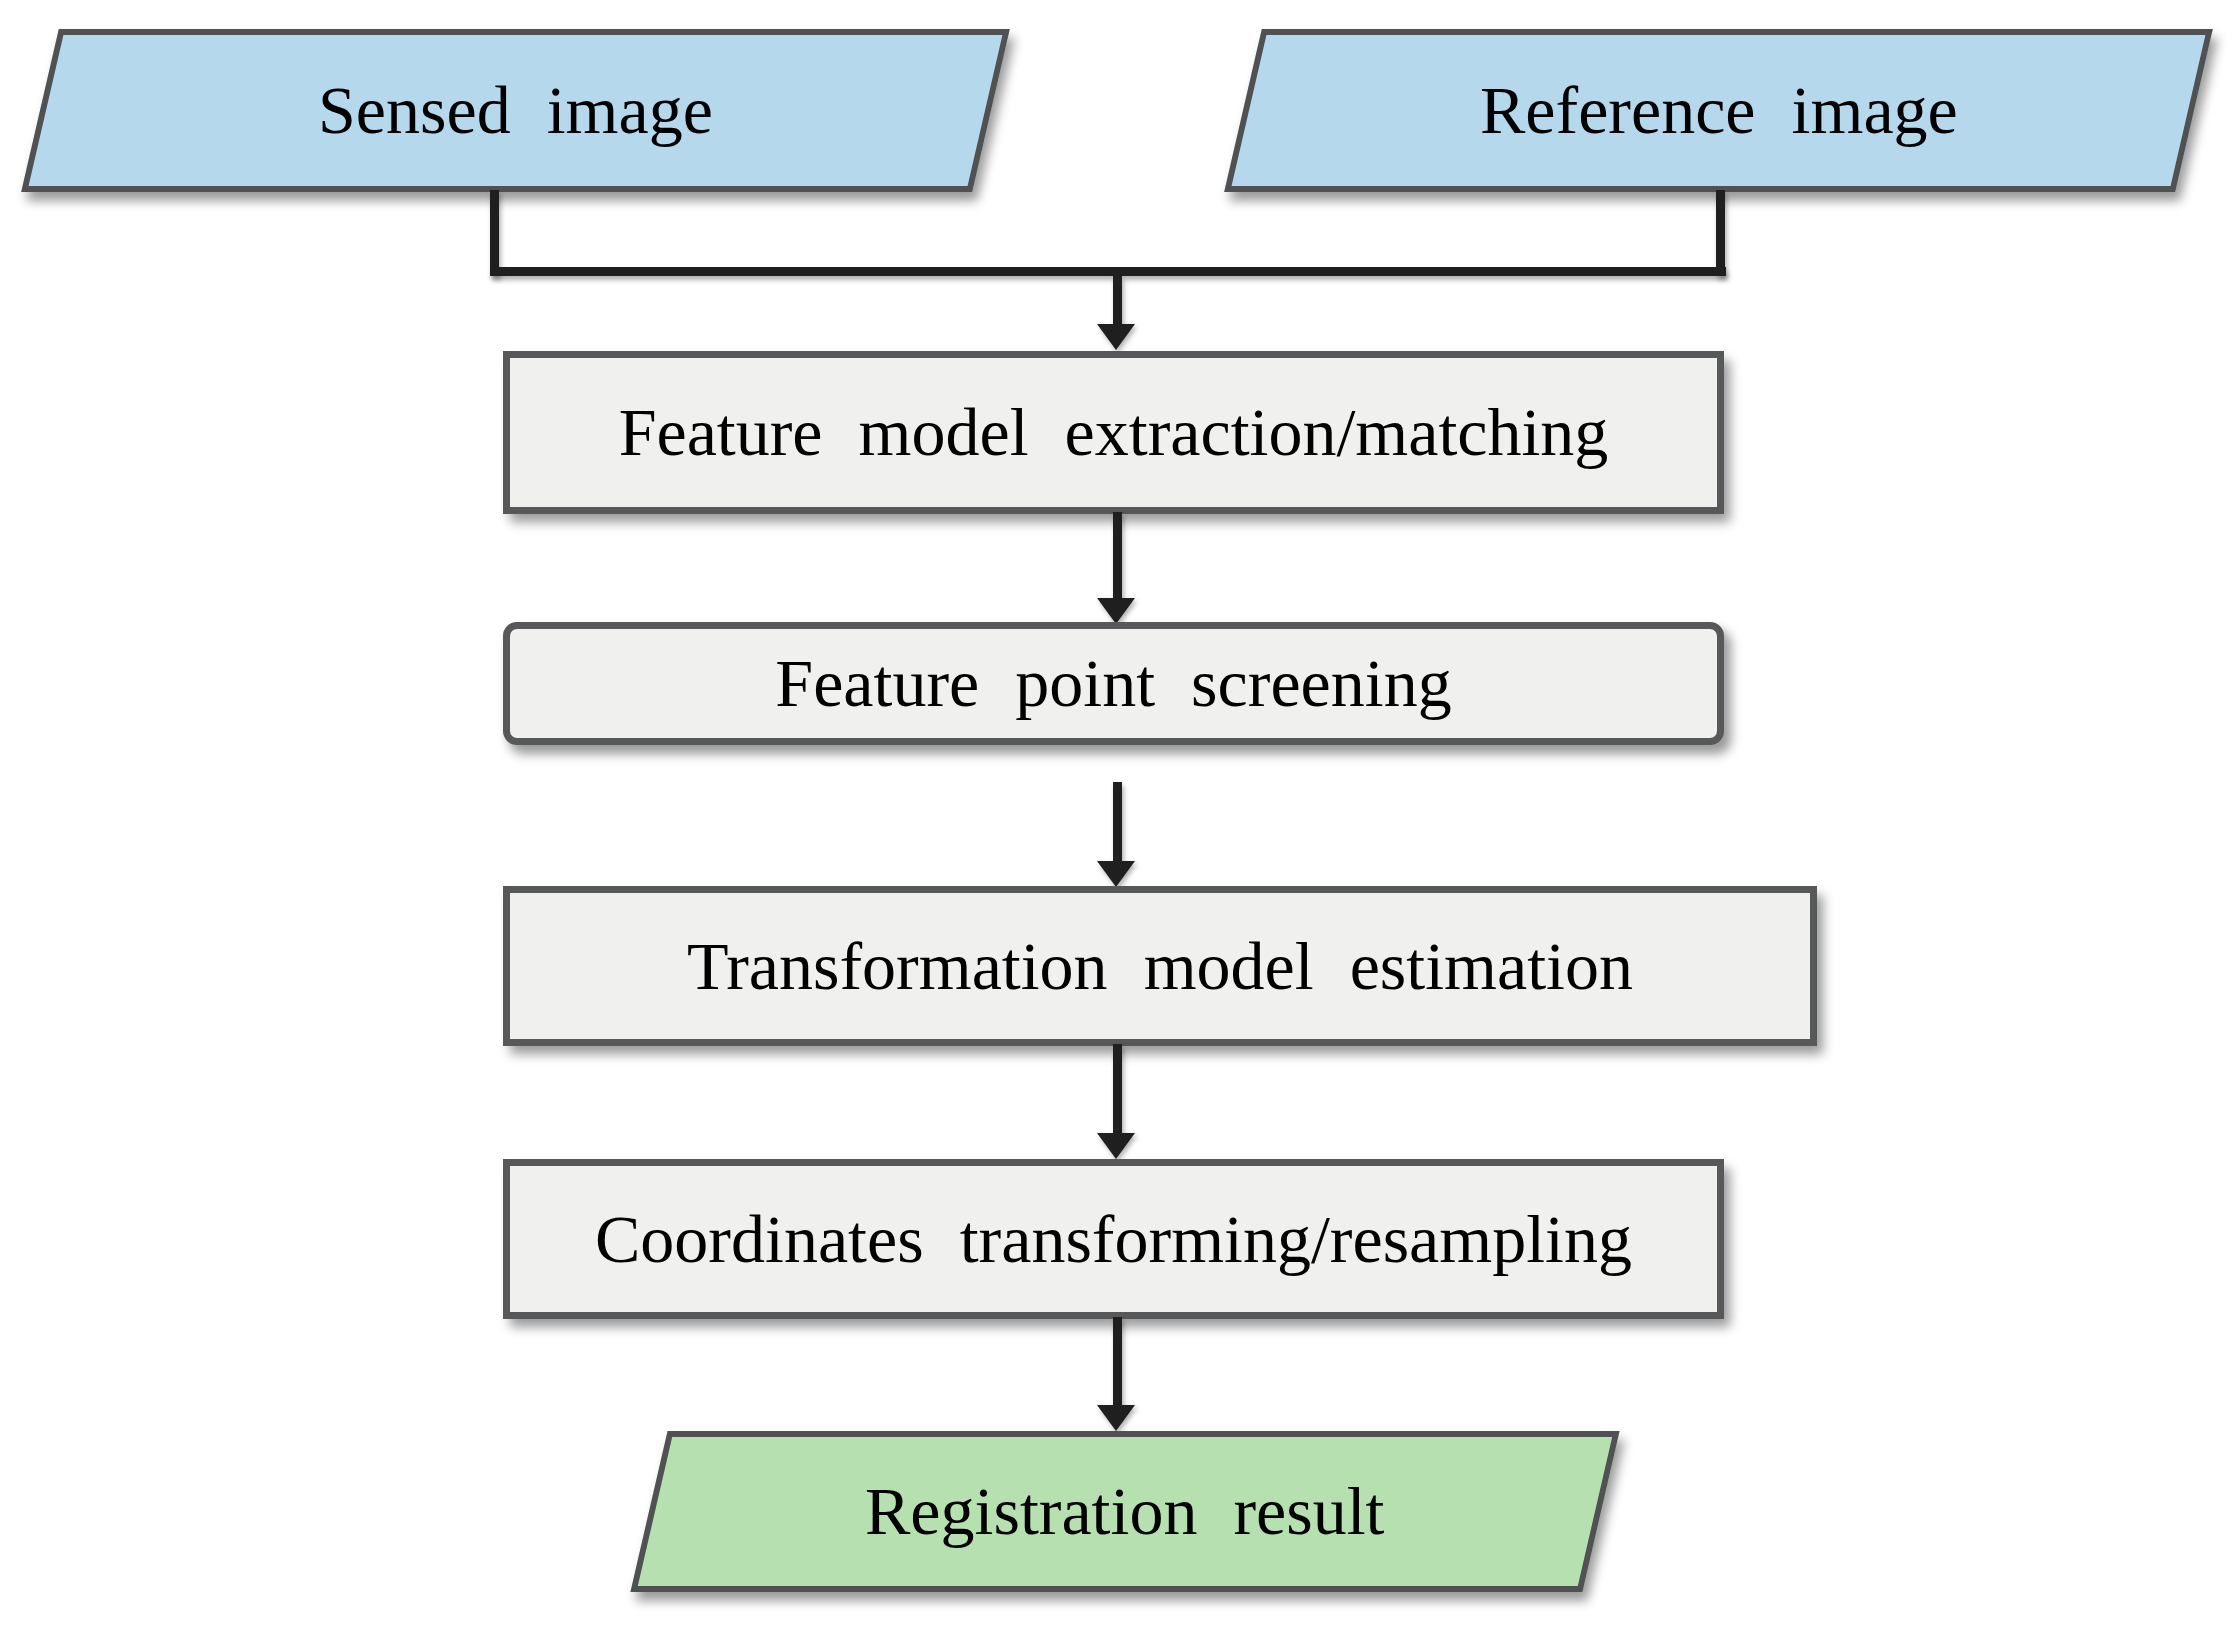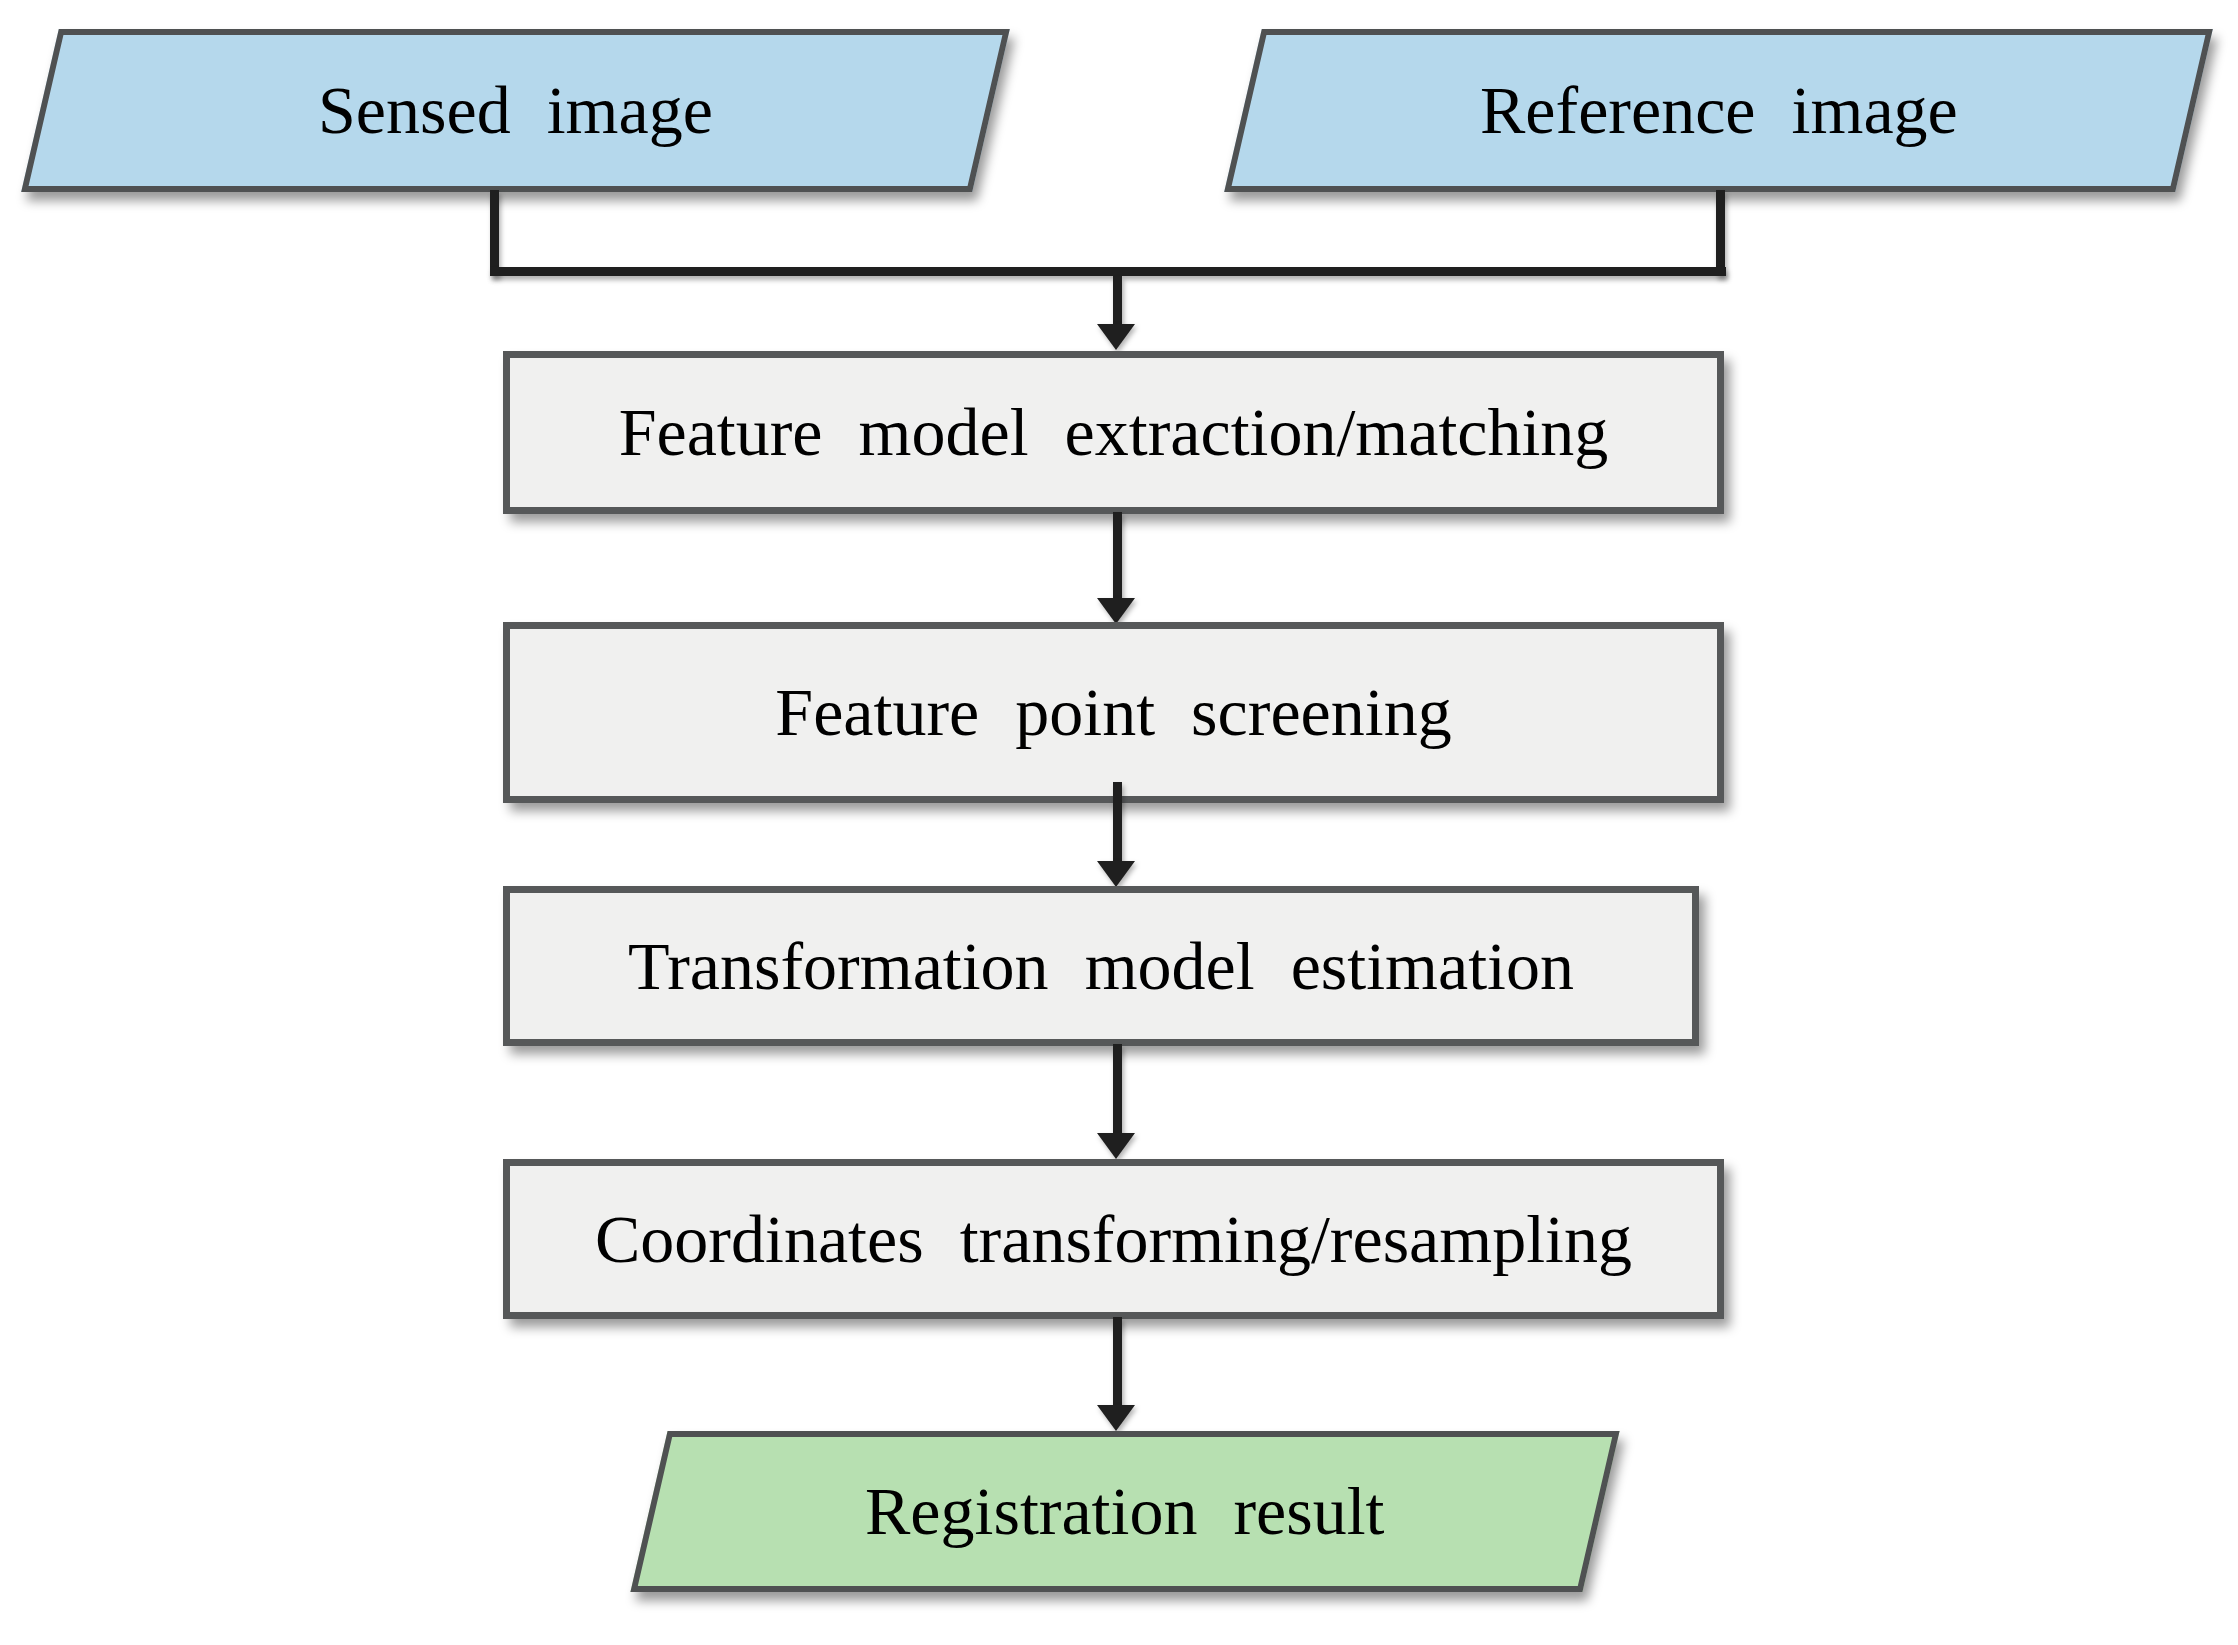--- a/index.html
+++ b/index.html
@@ -56,22 +56,22 @@
     border-left: 19.5px solid transparent;
     border-right: 19.5px solid transparent;
     border-top: 26px solid #1f1f1f;
     filter: drop-shadow(2.9px 3.9px 2.9px rgba(0,0,0,0.30));
   }
 
   
   #node-sensed    { left: 40px;   top: 29px;   width: 951px;  height: 163px; }
   #node-reference { left: 1243px; top: 29px;   width: 951px;  height: 163px; }
   #node-step1     { left: 503px;  top: 351px;  width: 1221px; height: 163px; }
-  #node-step2     { left: 503px;  top: 622px;  width: 1221px; height: 181px; }
-  #node-step3     { left: 503px;  top: 886px;  width: 1196px; height: 160px; }
+  #node-step2     { left: 503px;  top: 622px;  width: 1221px; height: 123px; border-radius: 14px; }
+  #node-step3     { left: 503px;  top: 886px;  width: 1314px; height: 160px; }
   #node-step4     { left: 503px;  top: 1159px; width: 1221px; height: 160px; }
   #node-result    { left: 649px;  top: 1431px; width: 952px;  height: 161px; }
 
   #conn-sensed-drop    { left: 490px;  top: 190px;  width: 8.8px;    height: 86px; }
   #conn-reference-drop { left: 1716px; top: 190px;  width: 8.8px;    height: 86px; }
   #conn-merge-bar      { left: 490px;  top: 267px;  width: 1236px; height: 8.8px;  }
 
   #stem-merge { left: 1113px; top: 276px;  width: 8.8px; height: 49px; }
   #head-merge { left: 1097px; top: 324px; }
 

